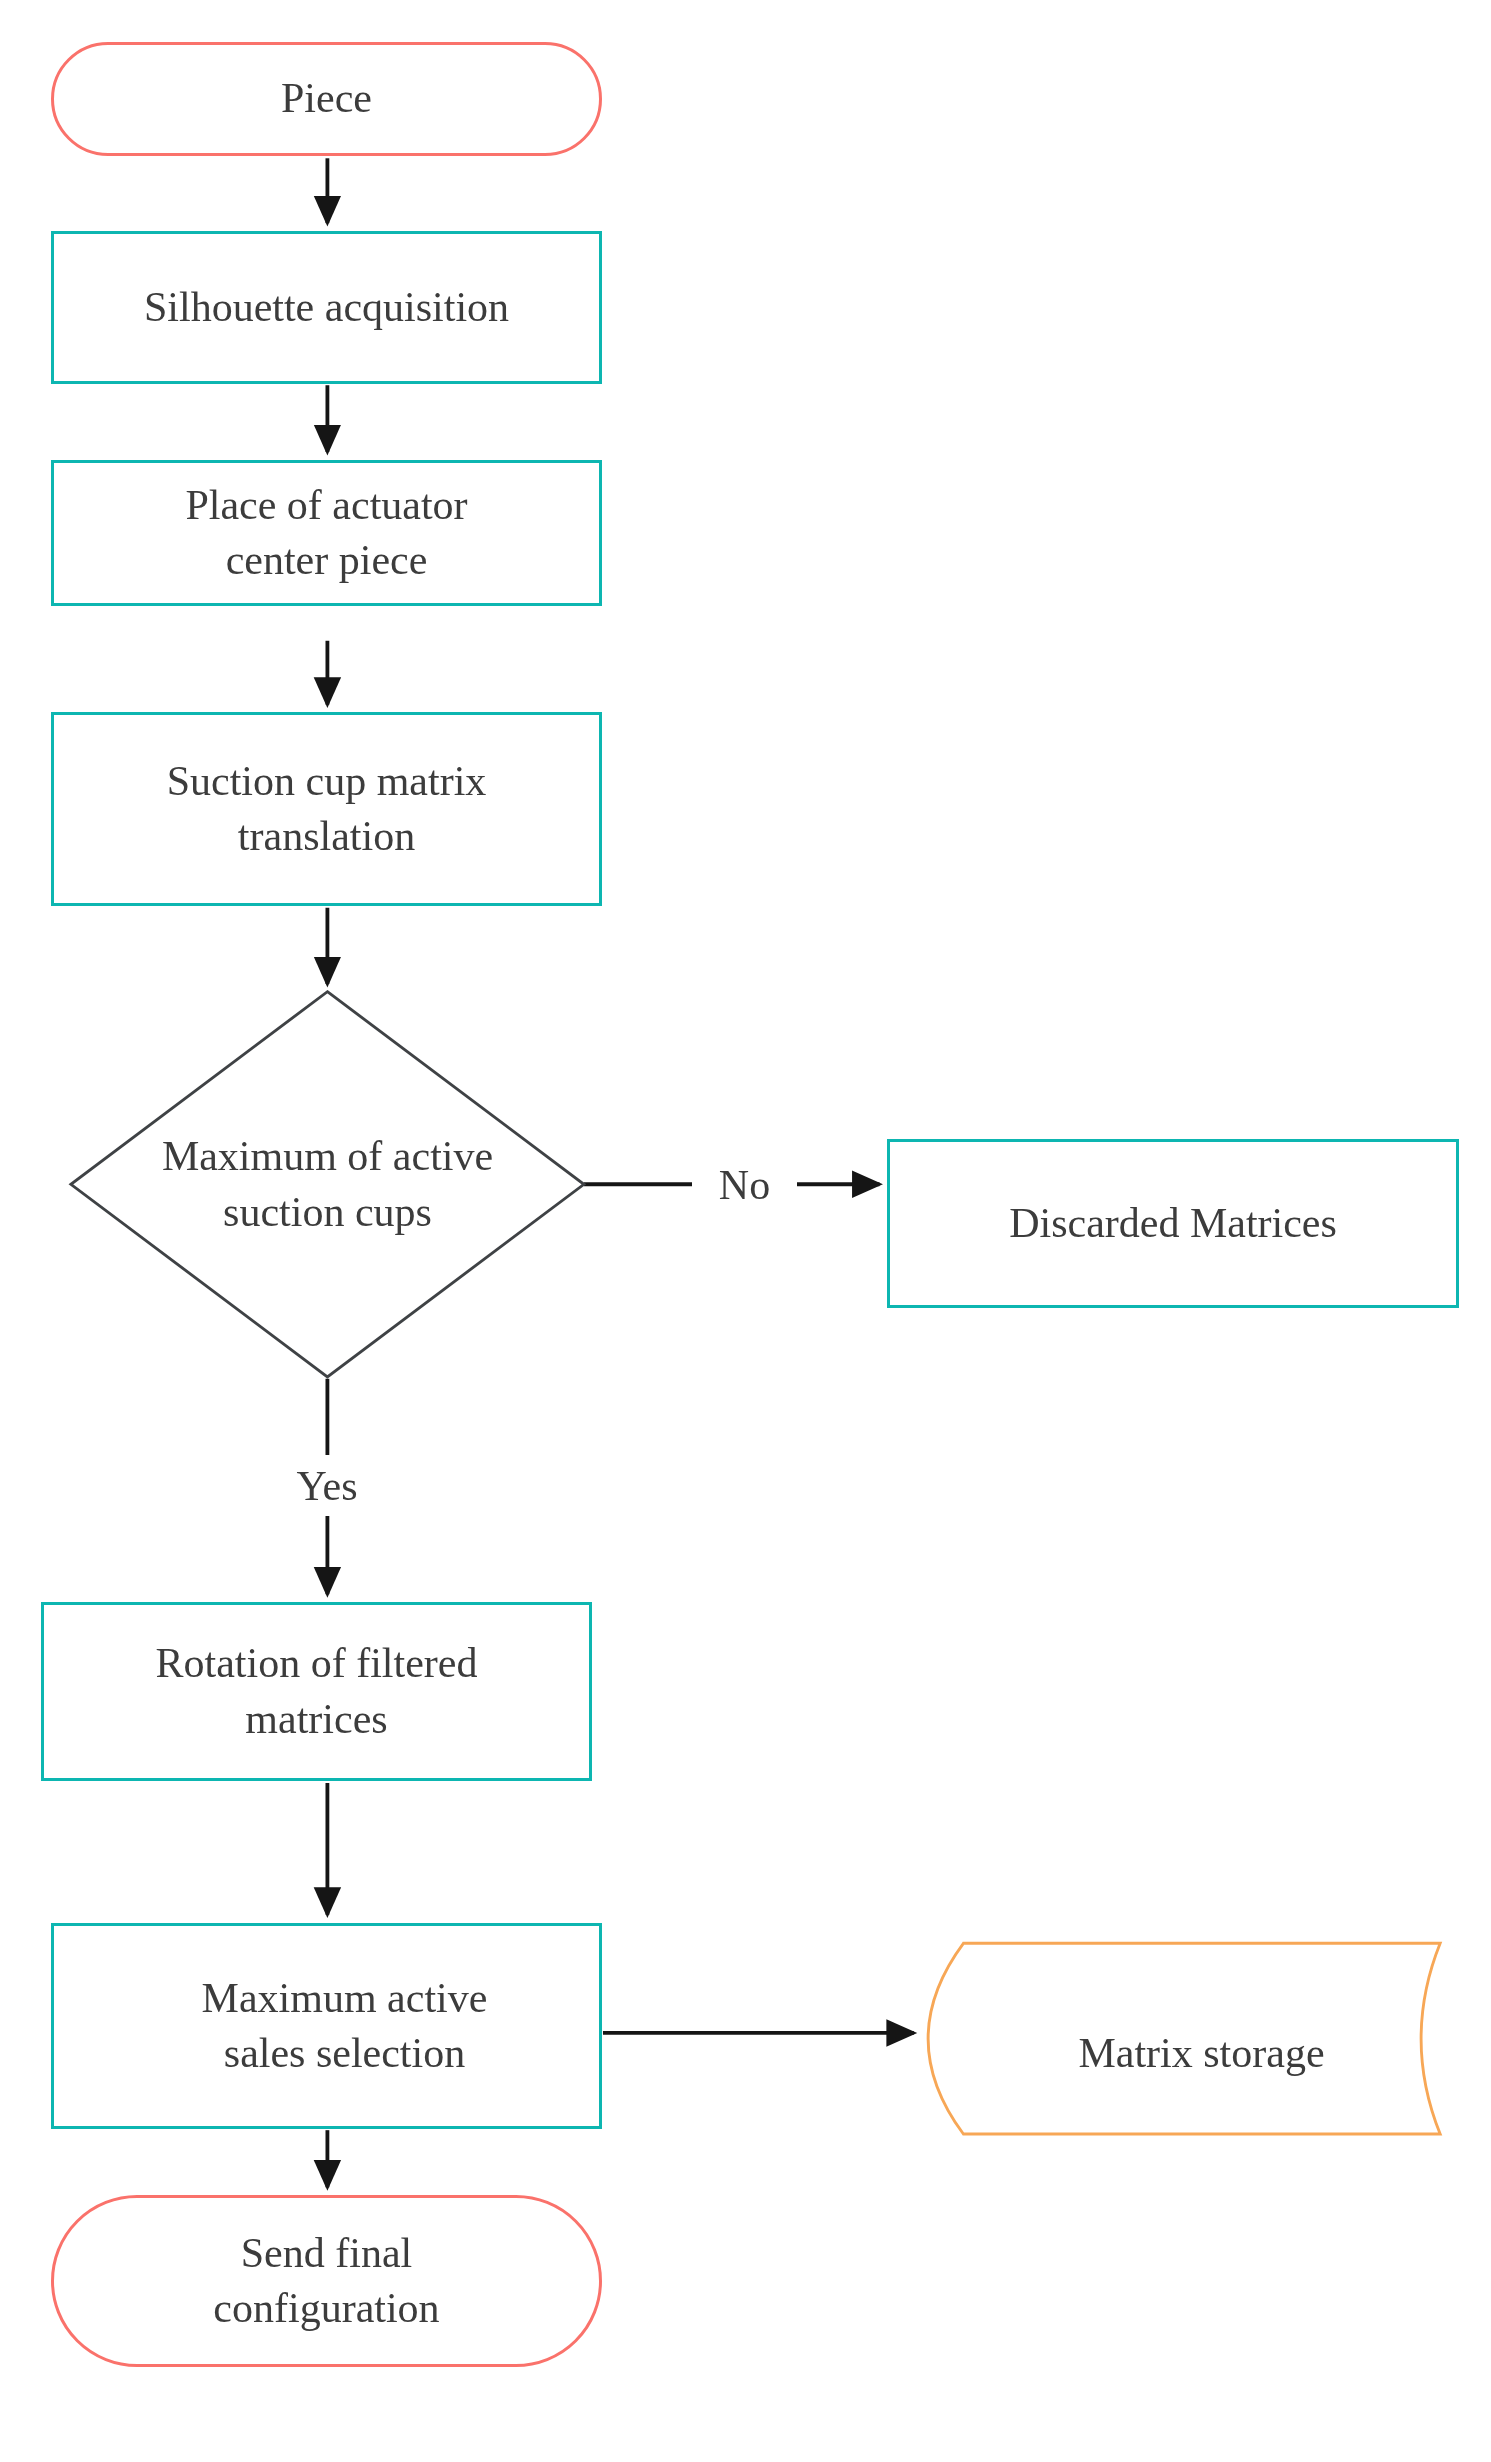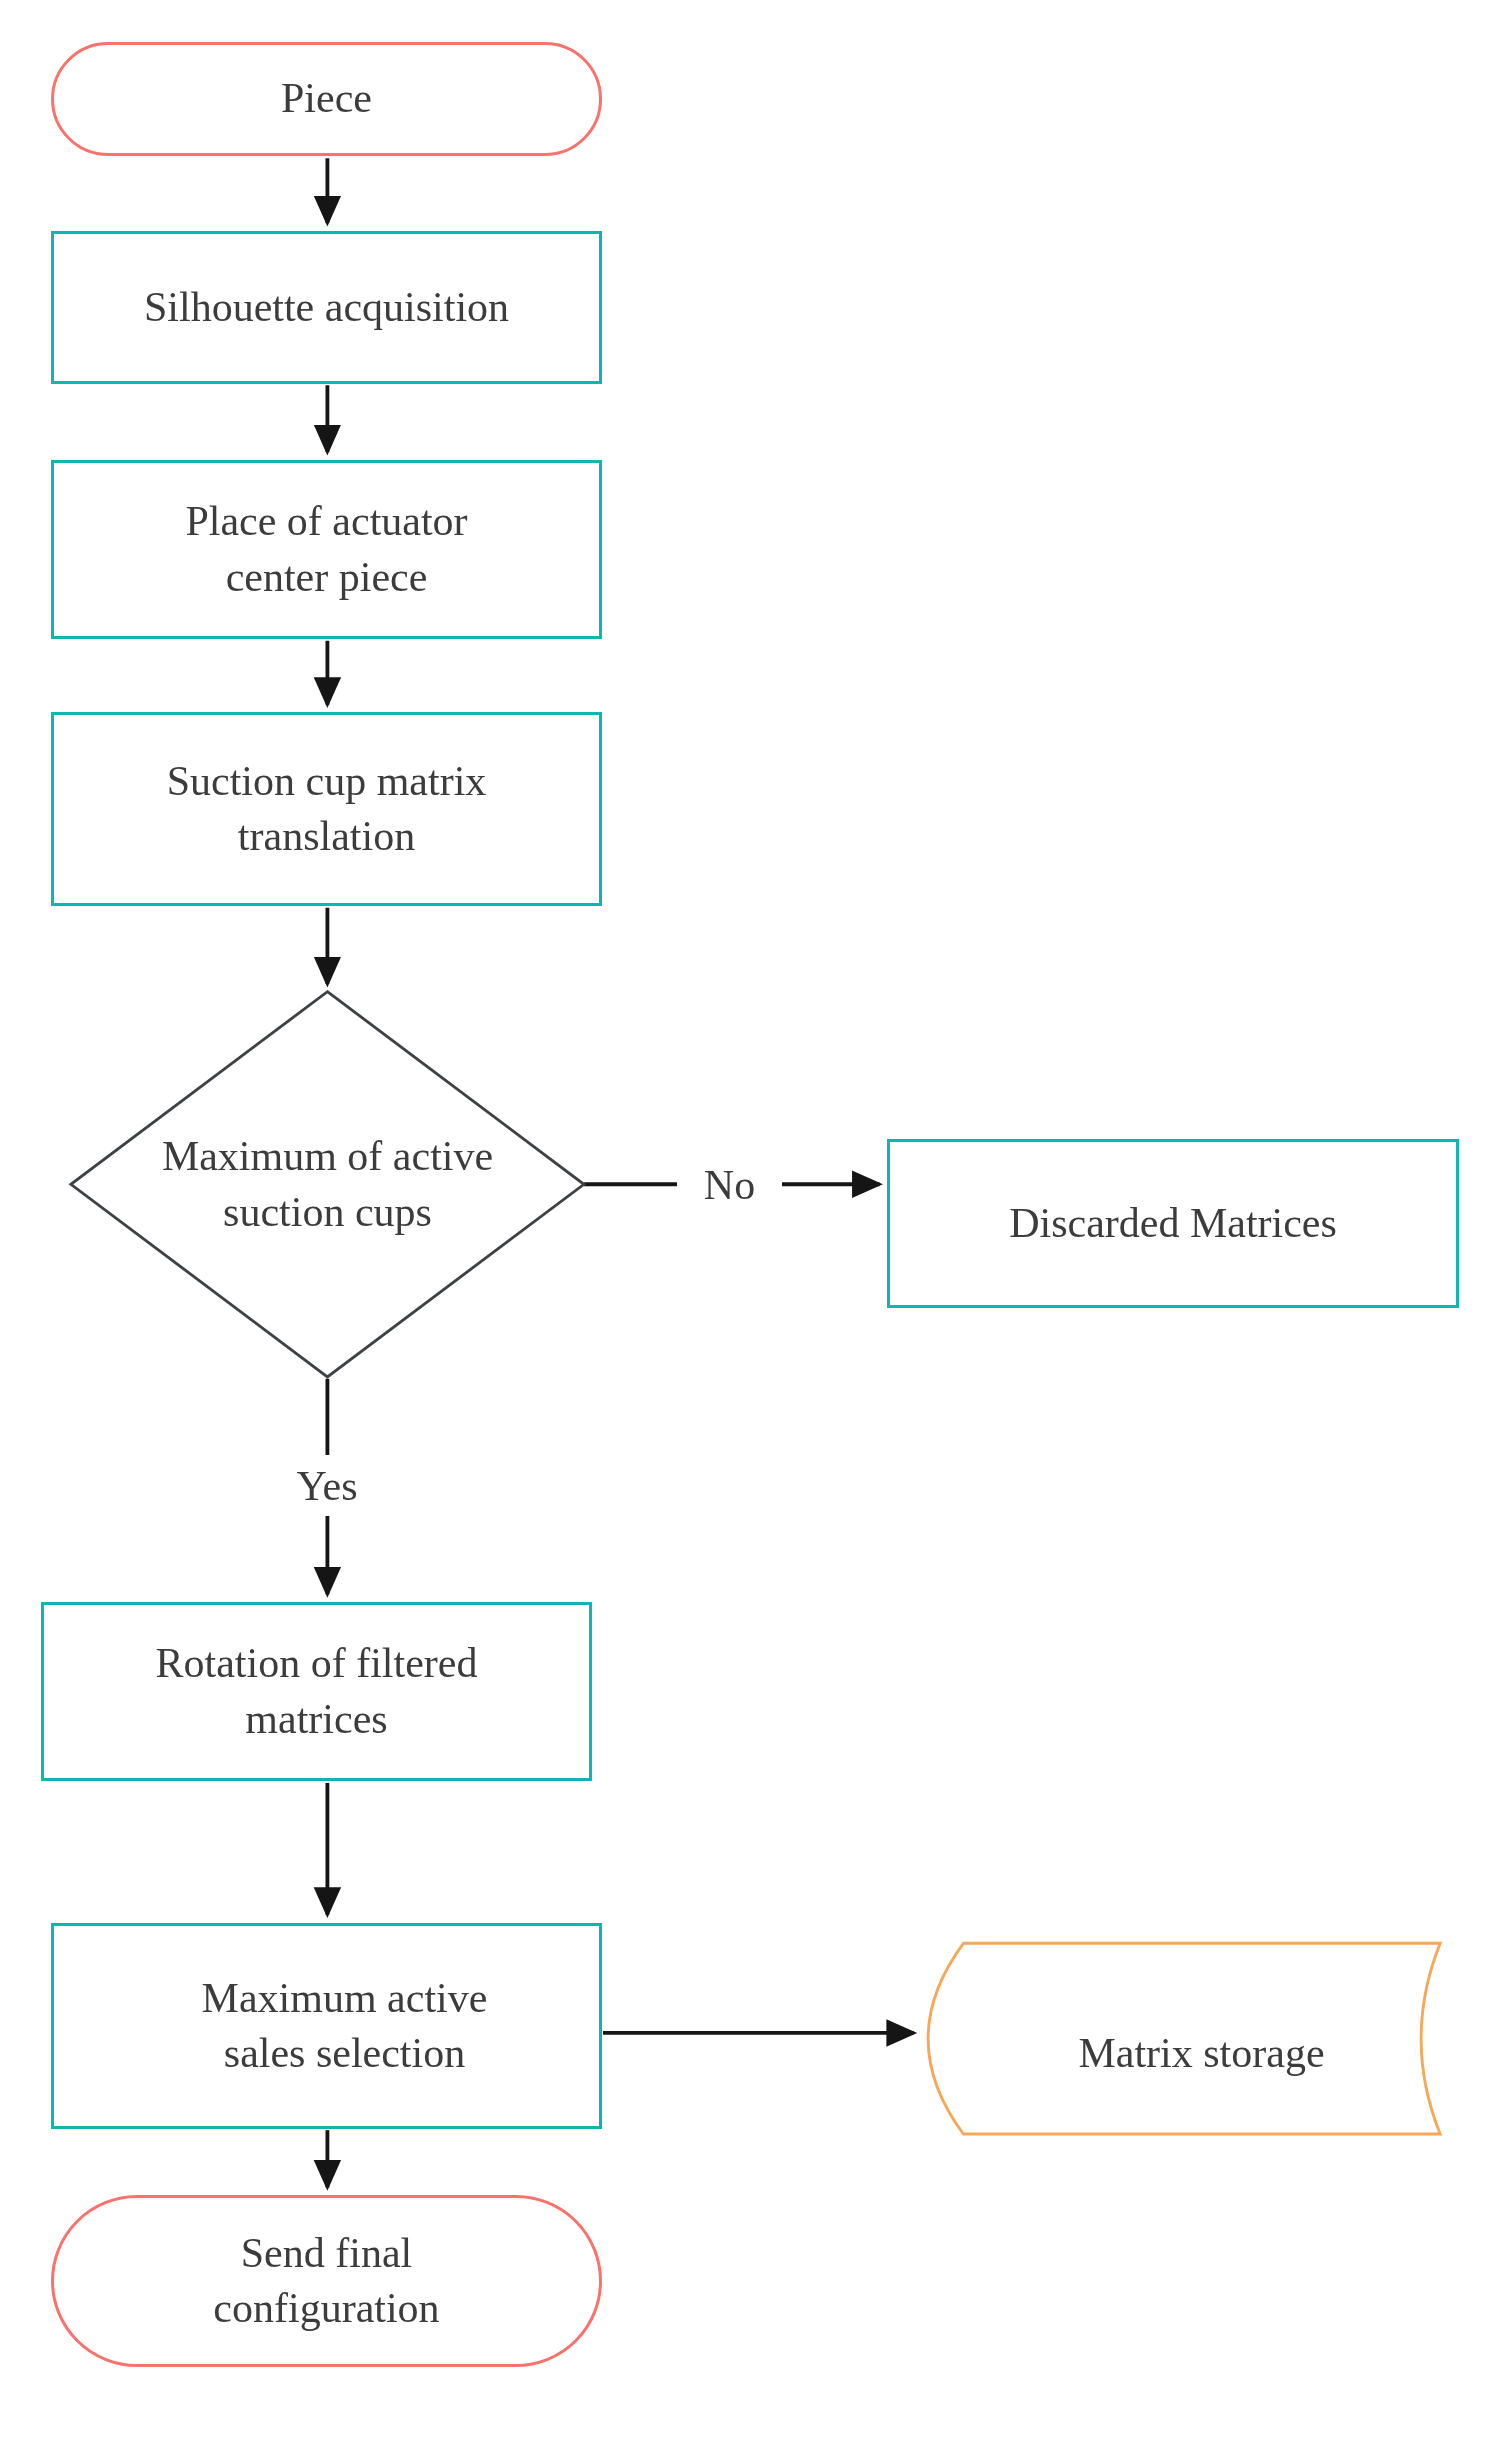--- a/index.html
+++ b/index.html
@@ -59,21 +59,21 @@
   </svg>
 
   <div class="node terminator" style="left:51px;top:42px;width:551px;height:114px;border-radius:59px;">
     <span class="label">Piece</span>
   </div>
 
   <div class="node process" style="left:51px;top:231px;width:551px;height:153px;">
     <span class="label">Silhouette acquisition</span>
   </div>
 
-  <div class="node process" style="left:51px;top:460px;width:551px;height:179px;text-align:center;">
+  <div class="node process" style="left:51px;top:460px;width:551px;height:146px;text-align:center;">
     <span class="label">Place of actuator
 center piece</span>
   </div>
 
   <div class="node process" style="left:51px;top:712px;width:551px;height:194px;">
     <span class="label">Suction cup matrix
 translation</span>
   </div>
 
   <div class="node ghost" style="left:108px;top:1087px;width:439px;height:195px;">
@@ -97,21 +97,21 @@
 
   <div class="node ghost" style="left:963px;top:1944px;width:477px;height:219px;">
     <span class="label">Matrix storage</span>
   </div>
 
   <div class="node terminator" style="left:51px;top:2195px;width:551px;height:172px;border-radius:88px;">
     <span class="label">Send final
 configuration</span>
   </div>
 
-  <div class="edge-label" style="left:677px;top:1156px;width:105px;height:57px;">
+  <div class="edge-label" style="left:692px;top:1156px;width:105px;height:57px;">
     <span>No</span>
   </div>
 
   <div class="edge-label" style="left:268px;top:1455px;width:118px;height:61px;justify-content:center;">
     <span>Yes</span>
   </div>
 
 </div>
 
 

